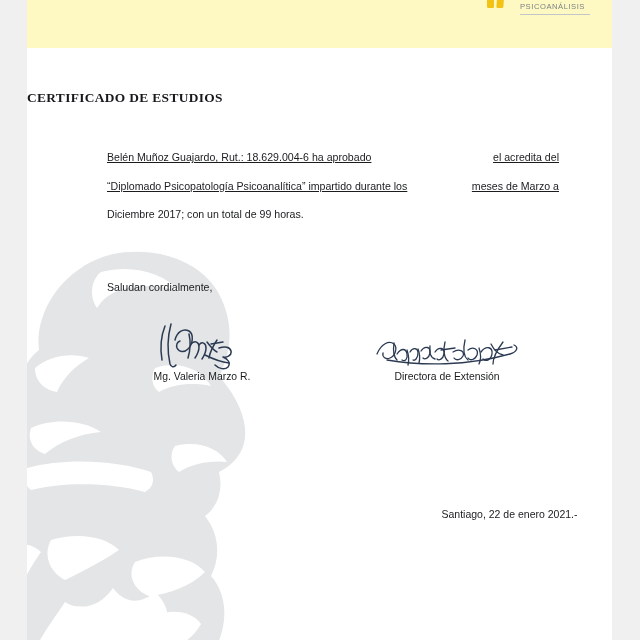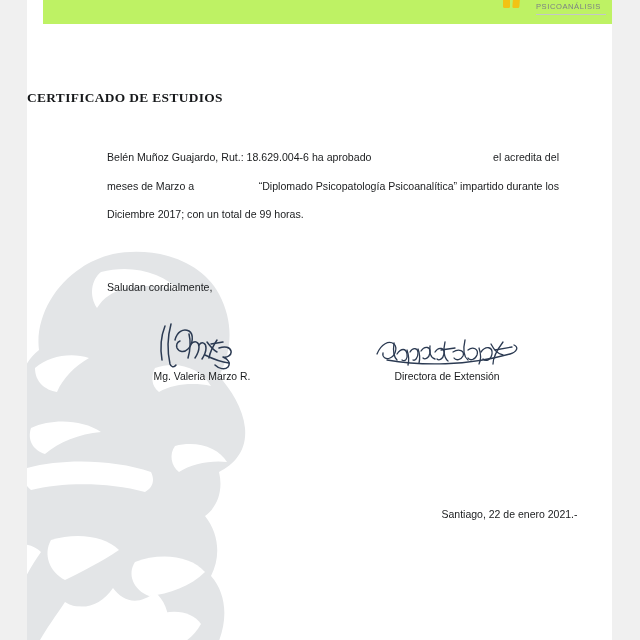--- a/index.html
+++ b/index.html
@@ -12,22 +12,22 @@
   .viewport{position:relative;width:640px;height:640px;}
 
   
   .page{
     position:absolute;left:27px;top:0;width:585px;height:640px;
     background:#ffffff;overflow:hidden;
   }
 
   
   .letterhead{
-    position:absolute;left:16px;top:0;width:585px;height:24px;
-    background:#bef264;
+    position:absolute;left:0;top:0;width:585px;height:48px;
+    background:#fef9c3;
   }
   .lh-inner{position:relative;width:100%;height:100%;}
 
   
   .ifps{
     position:absolute;left:75px;top:-16px;
     display:flex;align-items:flex-start;
     font-family:"Liberation Serif", serif;
     font-style:italic;
     color:#6e7276;
@@ -74,21 +74,21 @@
   }
 
   .body-block{
     position:absolute;left:80px;top:143px;width:452px;
     font-size:10.6px;color:#1a1c1e;line-height:28.5px;
   }
   .body-line{display:block;white-space:nowrap;}
   .body-line.spread{
     display:flex;justify-content:space-between;white-space:nowrap;
   }
-  .body-line.spread span{white-space:nowrap;}
+  .body-line.spread span{white-space:nowrap;text-decoration:underline;}
 
   .salutation{
     position:absolute;left:80px;top:281px;
     font-size:10.6px;color:#1a1c1e;
   }
 
   
   .sig-row{position:absolute;left:0;top:322px;width:585px;height:80px;}
   .sig{
     position:absolute;text-align:center;font-size:10.4px;color:#1a1c1e;
@@ -191,22 +191,22 @@
       <div class="title">CERTIFICADO DE ESTUDIOS</div>
 
       <div class="body-block">
 
         <span class="body-line spread">
           <span>Belén Muñoz Guajardo, Rut.: 18.629.004-6 ha aprobado</span>
           <span>el acredita del</span>
         </span>
 
         <span class="body-line spread">
+          <span>“Diplomado Psicopatología Psicoanalítica” impartido durante los</span>
           <span>meses  de  Marzo  a</span>
-          <span>“Diplomado Psicopatología Psicoanalítica” impartido durante los</span>
         </span>
 
         <span class="body-line">Diciembre 2017; con un total de 99 horas.</span>
       </div>
 
       <div class="salutation">Saludan cordialmente,</div>
 
       <div class="sig-row">
 
         <div class="sig left">

